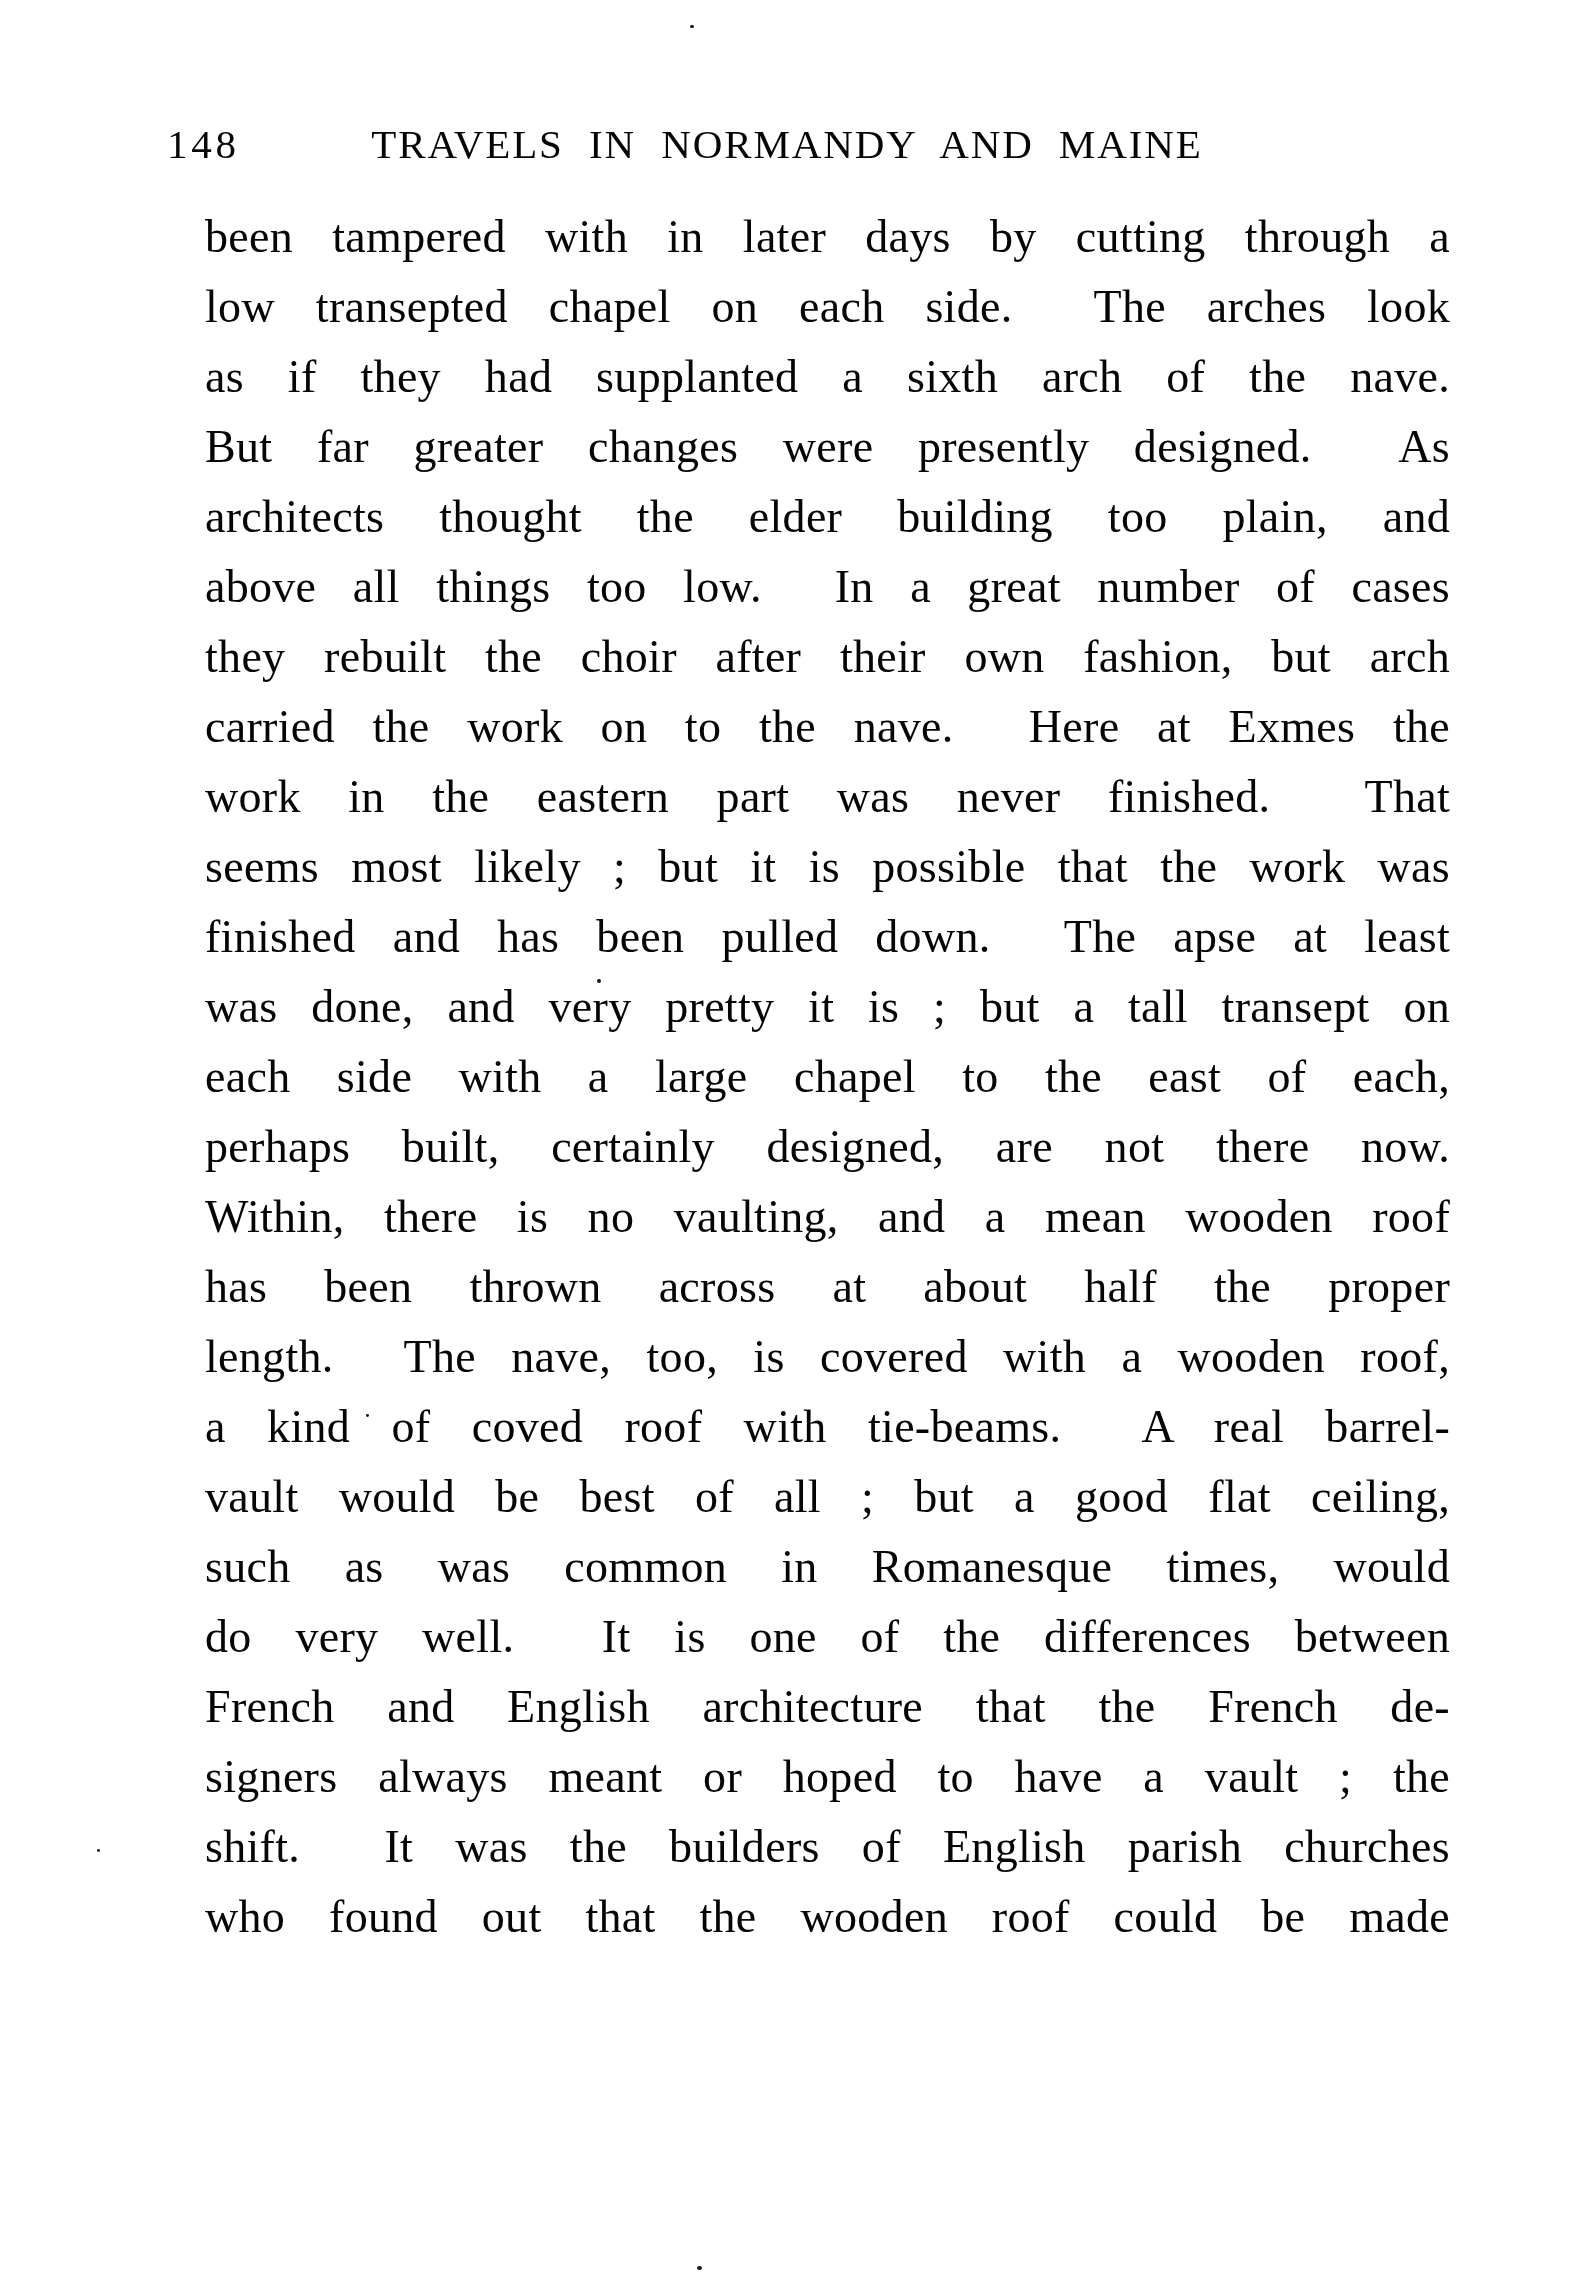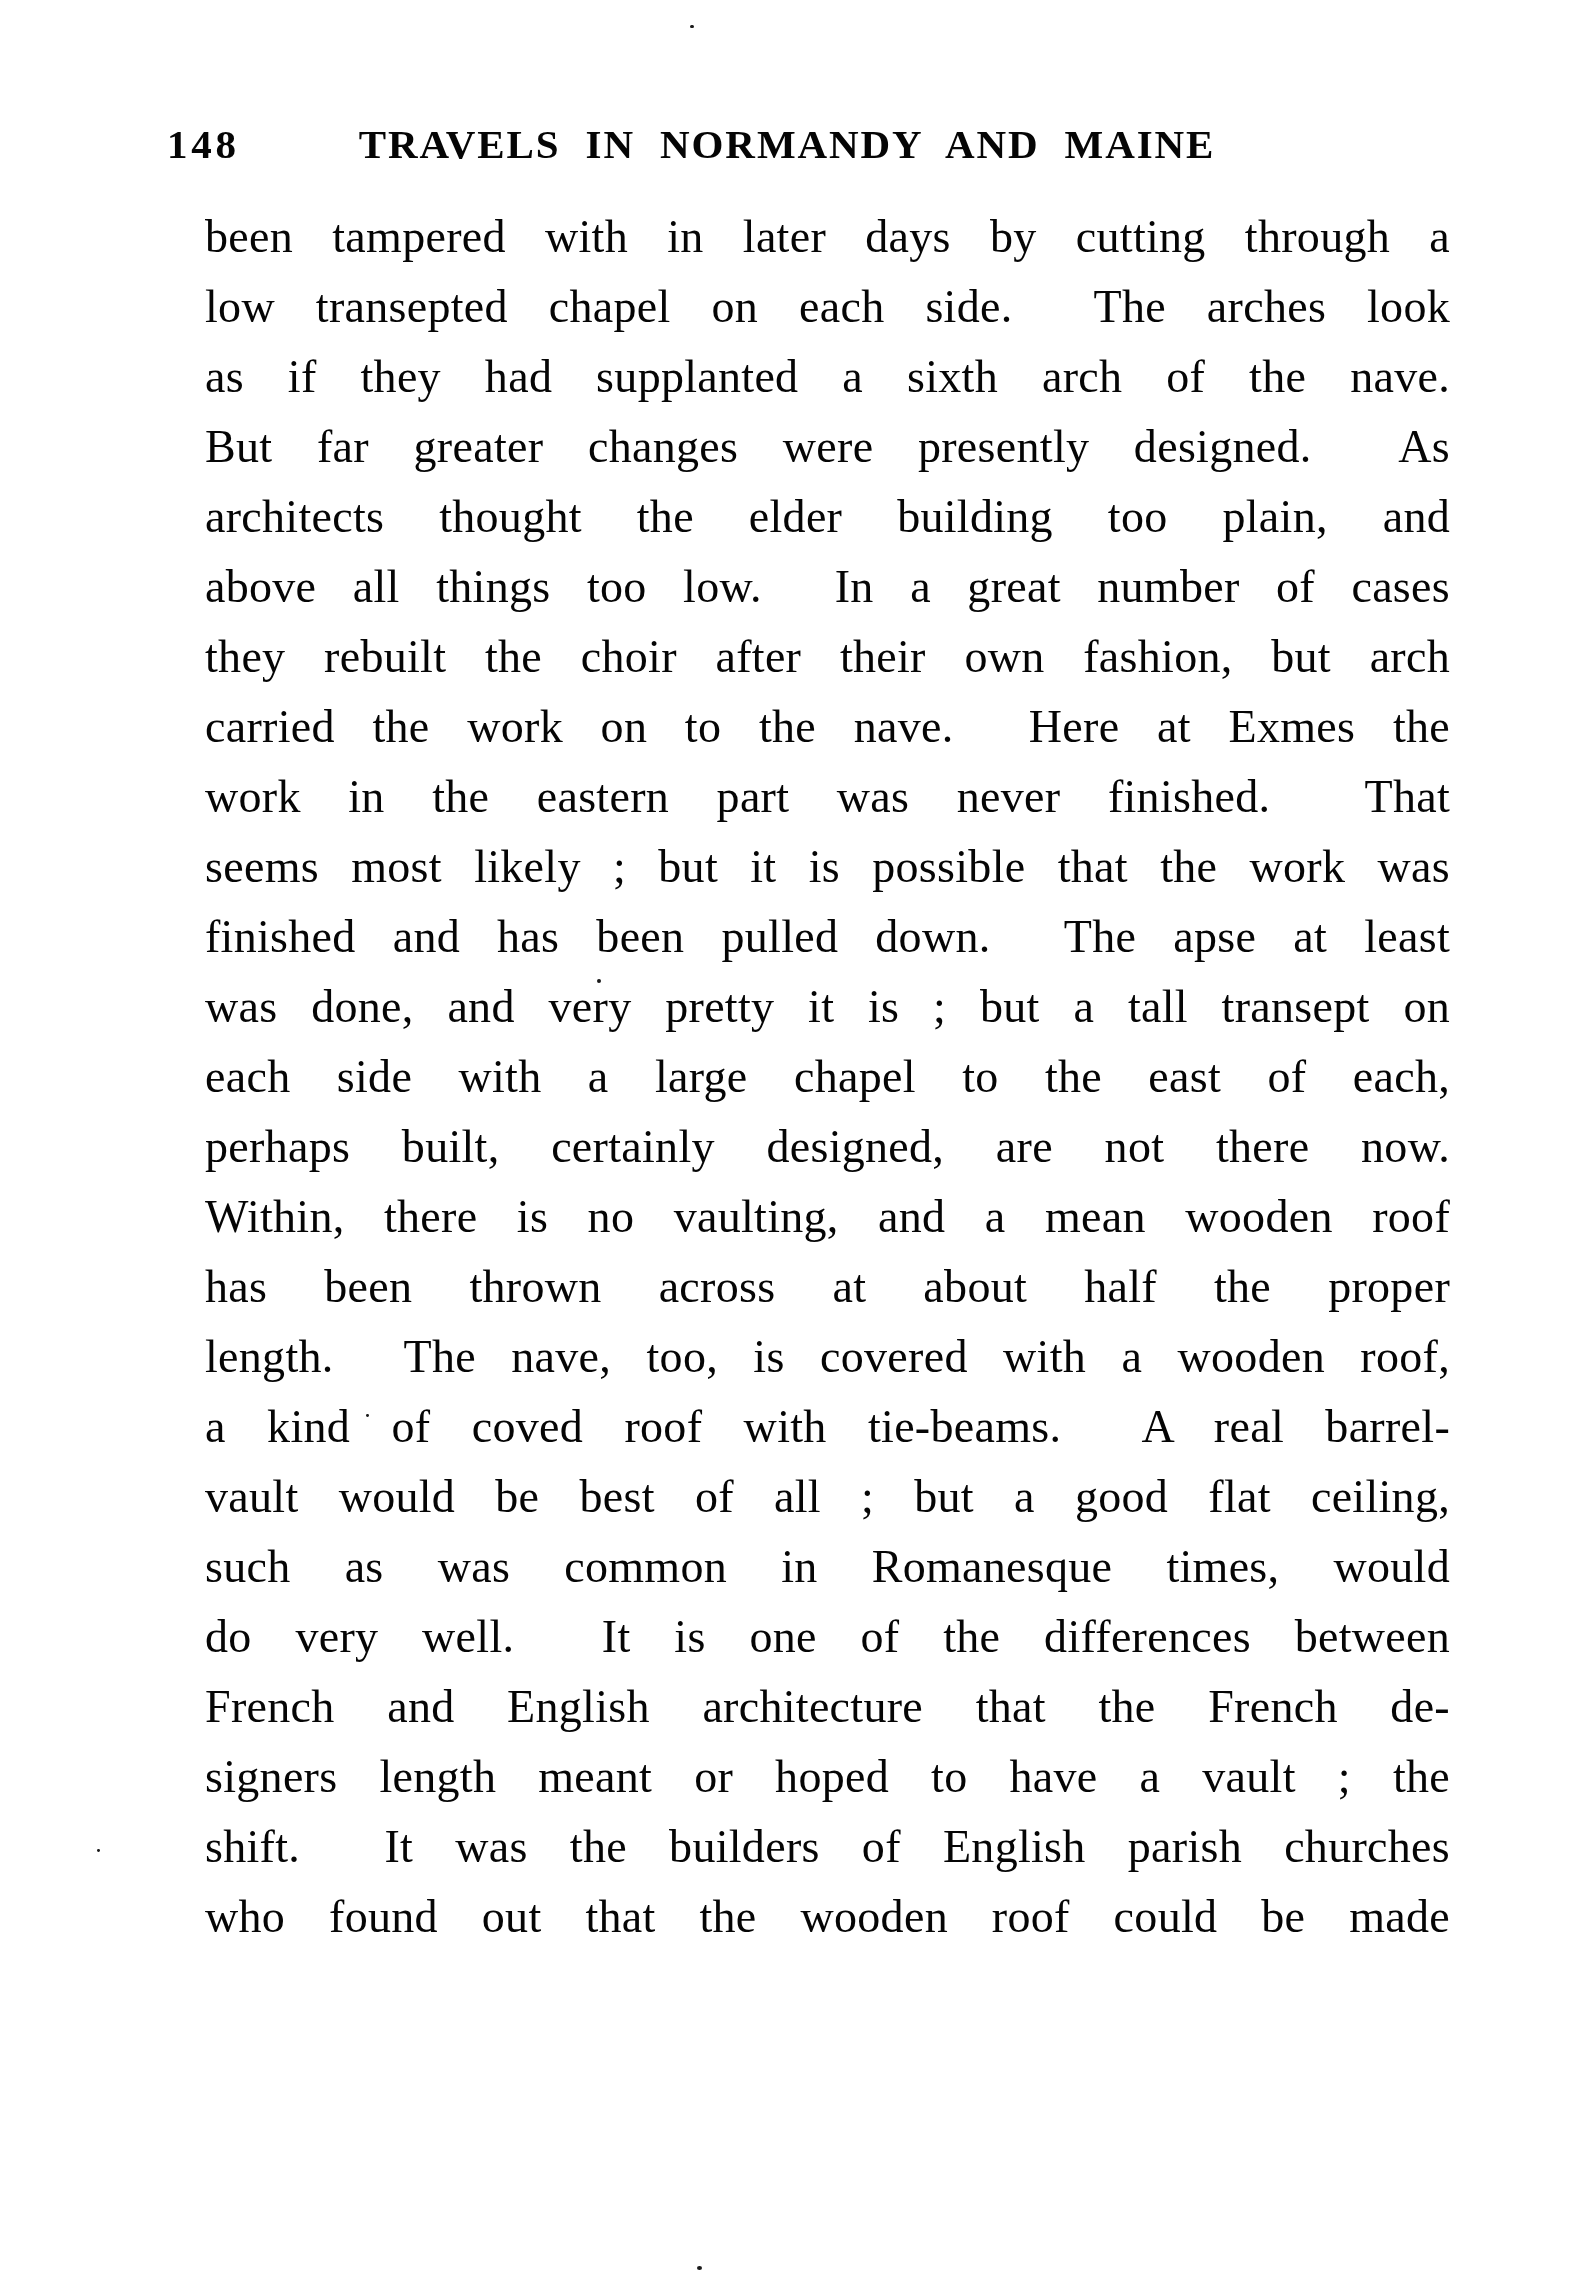--- a/index.html
+++ b/index.html
@@ -19,21 +19,21 @@
   }
   
   .header {
     position: absolute;
     top: 121px;
     left: 167px;
     width: 1283px;
     height: 49px;
     font-size: 41px;
     line-height: 47px;
-    font-weight: bold;
+    font-weight: normal;
     letter-spacing: 1.9px;
   }
   .page-number {
     position: absolute;
     left: 0;
     top: 0;
     letter-spacing: 3.8px;
   }
   .running-title {
     position: absolute;
@@ -100,21 +100,21 @@
       <div class="line">each side with a large chapel to the east of each,</div>
       <div class="line">perhaps built, certainly designed, are not there now.</div>
       <div class="line">Within, there is no vaulting, and a mean wooden roof</div>
       <div class="line">has been thrown across at about half the proper</div>
       <div class="line">length.&nbsp; The nave, too, is covered with a wooden roof,</div>
       <div class="line">a kind of coved roof with tie-beams.&nbsp; A real barrel-</div>
       <div class="line">vault would be best of all ; but a good flat ceiling,</div>
       <div class="line">such as was common in Romanesque times, would</div>
       <div class="line">do very well.&nbsp; It is one of the differences between</div>
       <div class="line">French and English architecture that the French de-</div>
-      <div class="line">signers length meant or hoped to have a vault ; the</div>
+      <div class="line">signers always meant or hoped to have a vault ; the</div>
       <div class="line">shift.&nbsp; It was the builders of English parish churches</div>
       <div class="line">who found out that the wooden roof could be made</div>
     </div>
 
   <div class="speck top-dot"></div>
   <div class="speck mid-dot"></div>
   <div class="speck length-dot"></div>
   <div class="speck margin-dot"></div>
   <div class="speck bottom-dot"></div>
 

